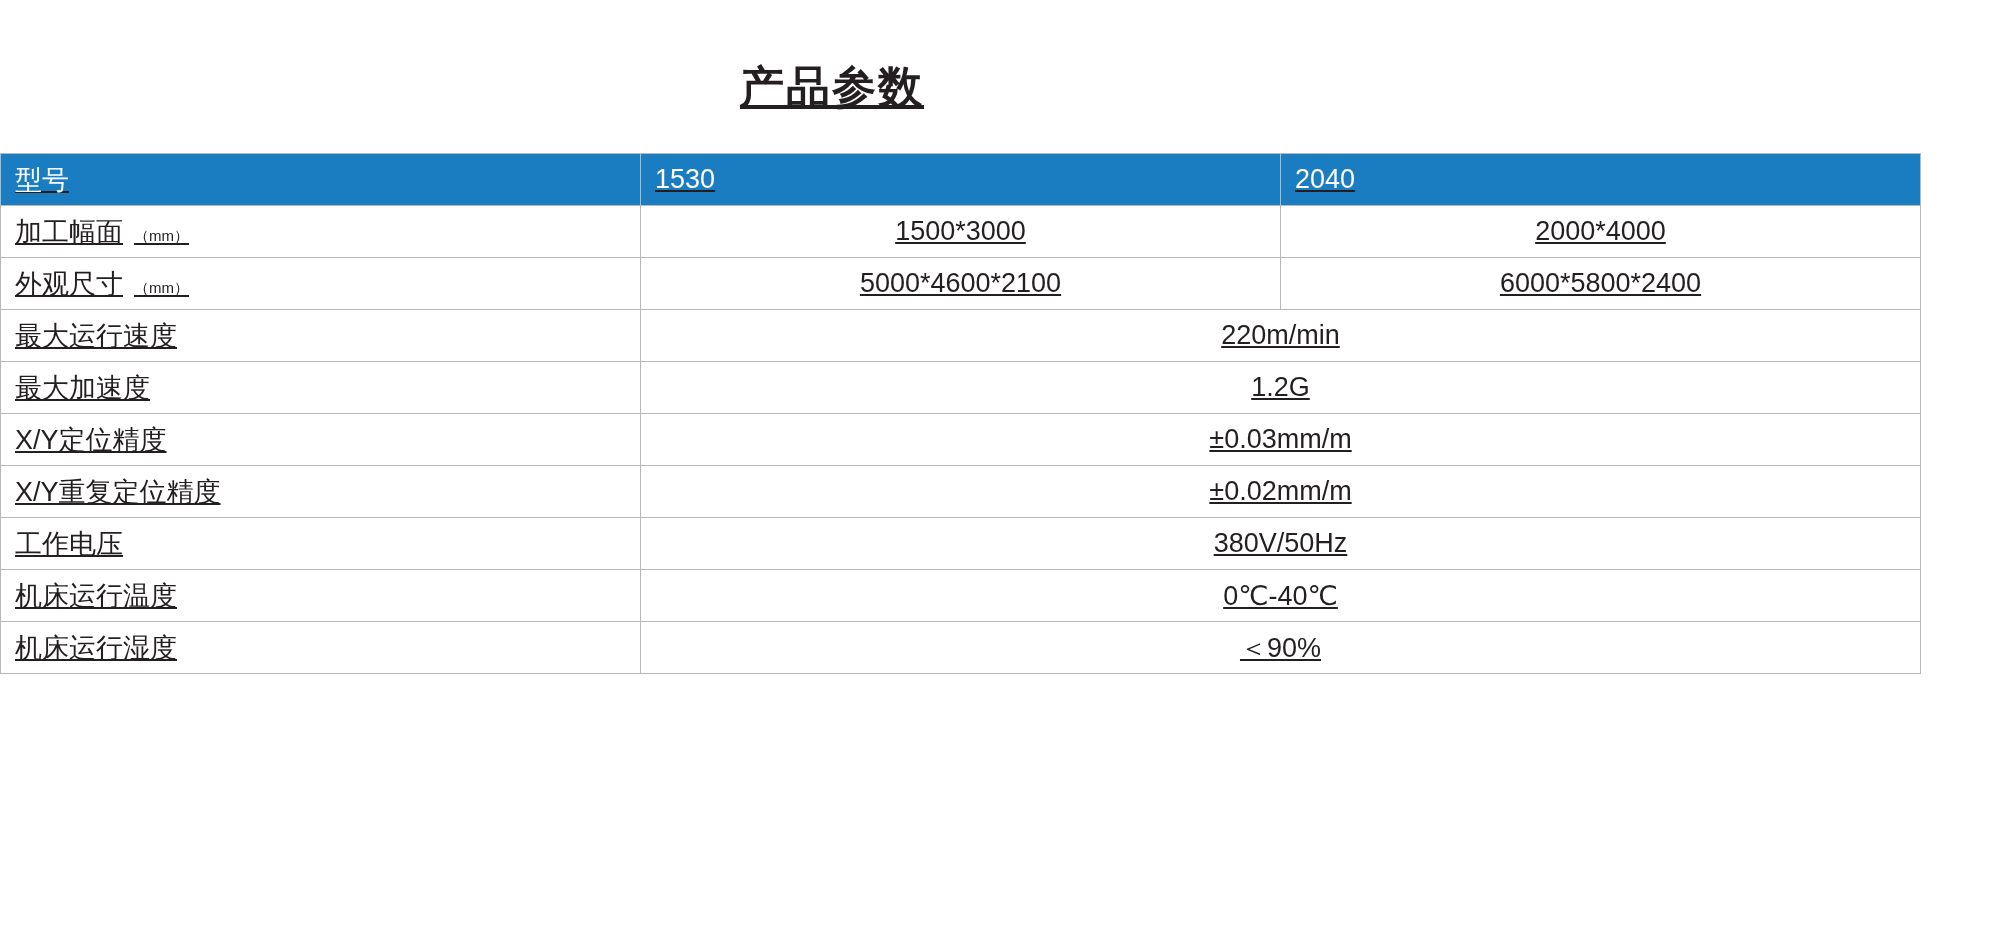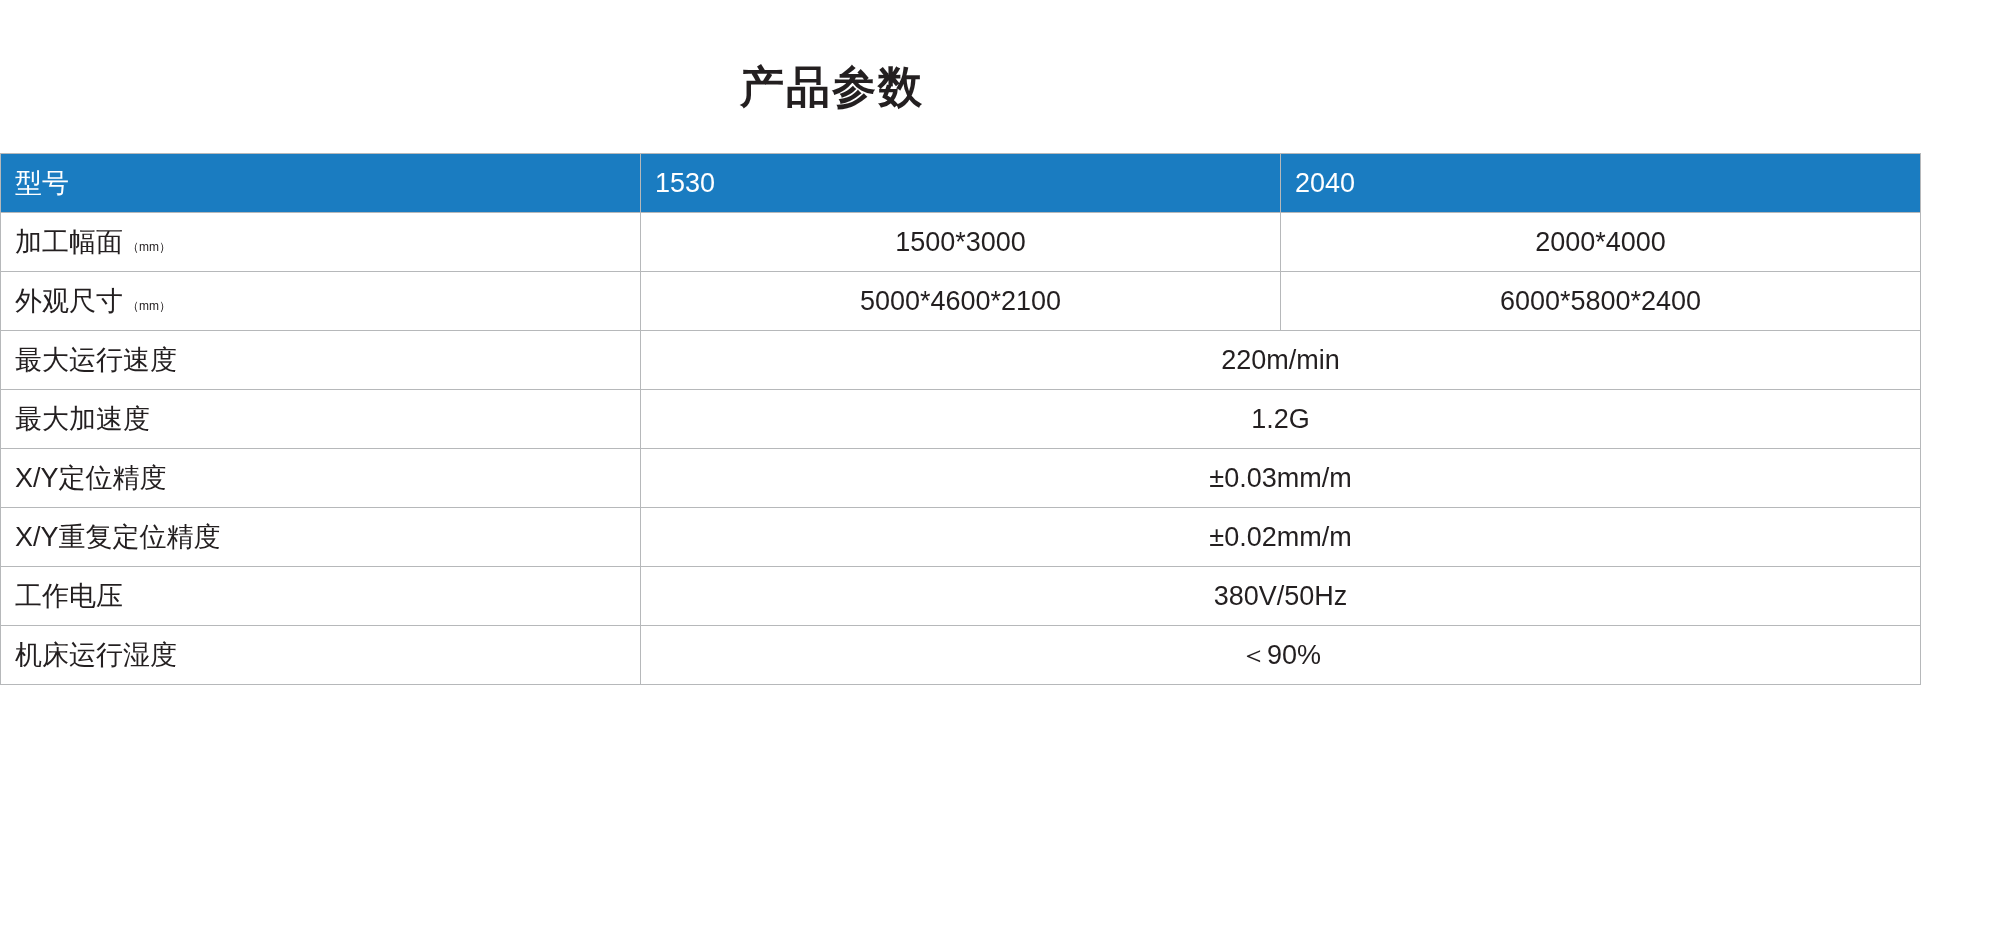--- a/index.html
+++ b/index.html
@@ -12,20 +12,21 @@
     height: 938px;
     font-family: "Liberation Sans", "DejaVu Sans", sans-serif;
     color: #231f20;
     overflow: hidden;
   }
   .page {
     width: 1664px;
     height: 938px;
     position: relative;
     box-sizing: border-box;
+    text-decoration: underline;
   }
   .title {
     text-align: center;
     font-size: 44px;
     font-weight: bold;
     letter-spacing: 2px;
     padding-top: 58px;
     color: #231f20;
   }
   .table-wrap {
@@ -39,21 +40,21 @@
   }
   table.spec col.c1 { width: 640px; }
   table.spec col.c2 { width: 640px; }
   table.spec col.c3 { width: 640px; }
 
   table.spec th, table.spec td {
     border: 1px solid #b6b8ba;
     height: 52px;
     font-size: 27px;
     font-weight: normal;
-    padding: 11px 14px;
+    padding: 0 14px;
     vertical-align: middle;
     box-sizing: border-box;
   }
   thead th {
     background: #1a7cc1;
     color: #ffffff;
     text-align: left;
     border: 1px solid #1a7cc1;
     height: 56px;
     font-size: 28px;
@@ -64,23 +65,23 @@
   }
   td.val-left {
     text-align: center;
     color: #231f20;
   }
   td.val-center {
     text-align: center;
     color: #231f20;
   }
   .unit {
-    font-size: 12px;
+    font-size: 15px;
     color: #231f20;
-    margin-left: 4px;
+    margin-left: 11px;
     vertical-align: baseline;
   }
 </style>
 </head>
 <body>
 
 <div class="page">
 
   <div class="title">产品参数</div>
 
@@ -123,20 +124,24 @@
           </tr>
           <tr>
             <td class="label"><span>X/Y重复定位精度</span></td>
             <td class="val-center" colspan="2">±0.02mm/m</td>
           </tr>
           <tr>
             <td class="label"><span>工作电压</span></td>
             <td class="val-center" colspan="2">380V/50Hz</td>
           </tr>
           <tr>
+            <td class="label"><span>机床运行温度</span></td>
+            <td class="val-center" colspan="2">0℃-40℃</td>
+          </tr>
+          <tr>
             <td class="label"><span>机床运行湿度</span></td>
             <td class="val-center" colspan="2">＜90%</td>
           </tr>
         </tbody>
     </table>
   </div>
 
 </div>
 
 </body></html>

